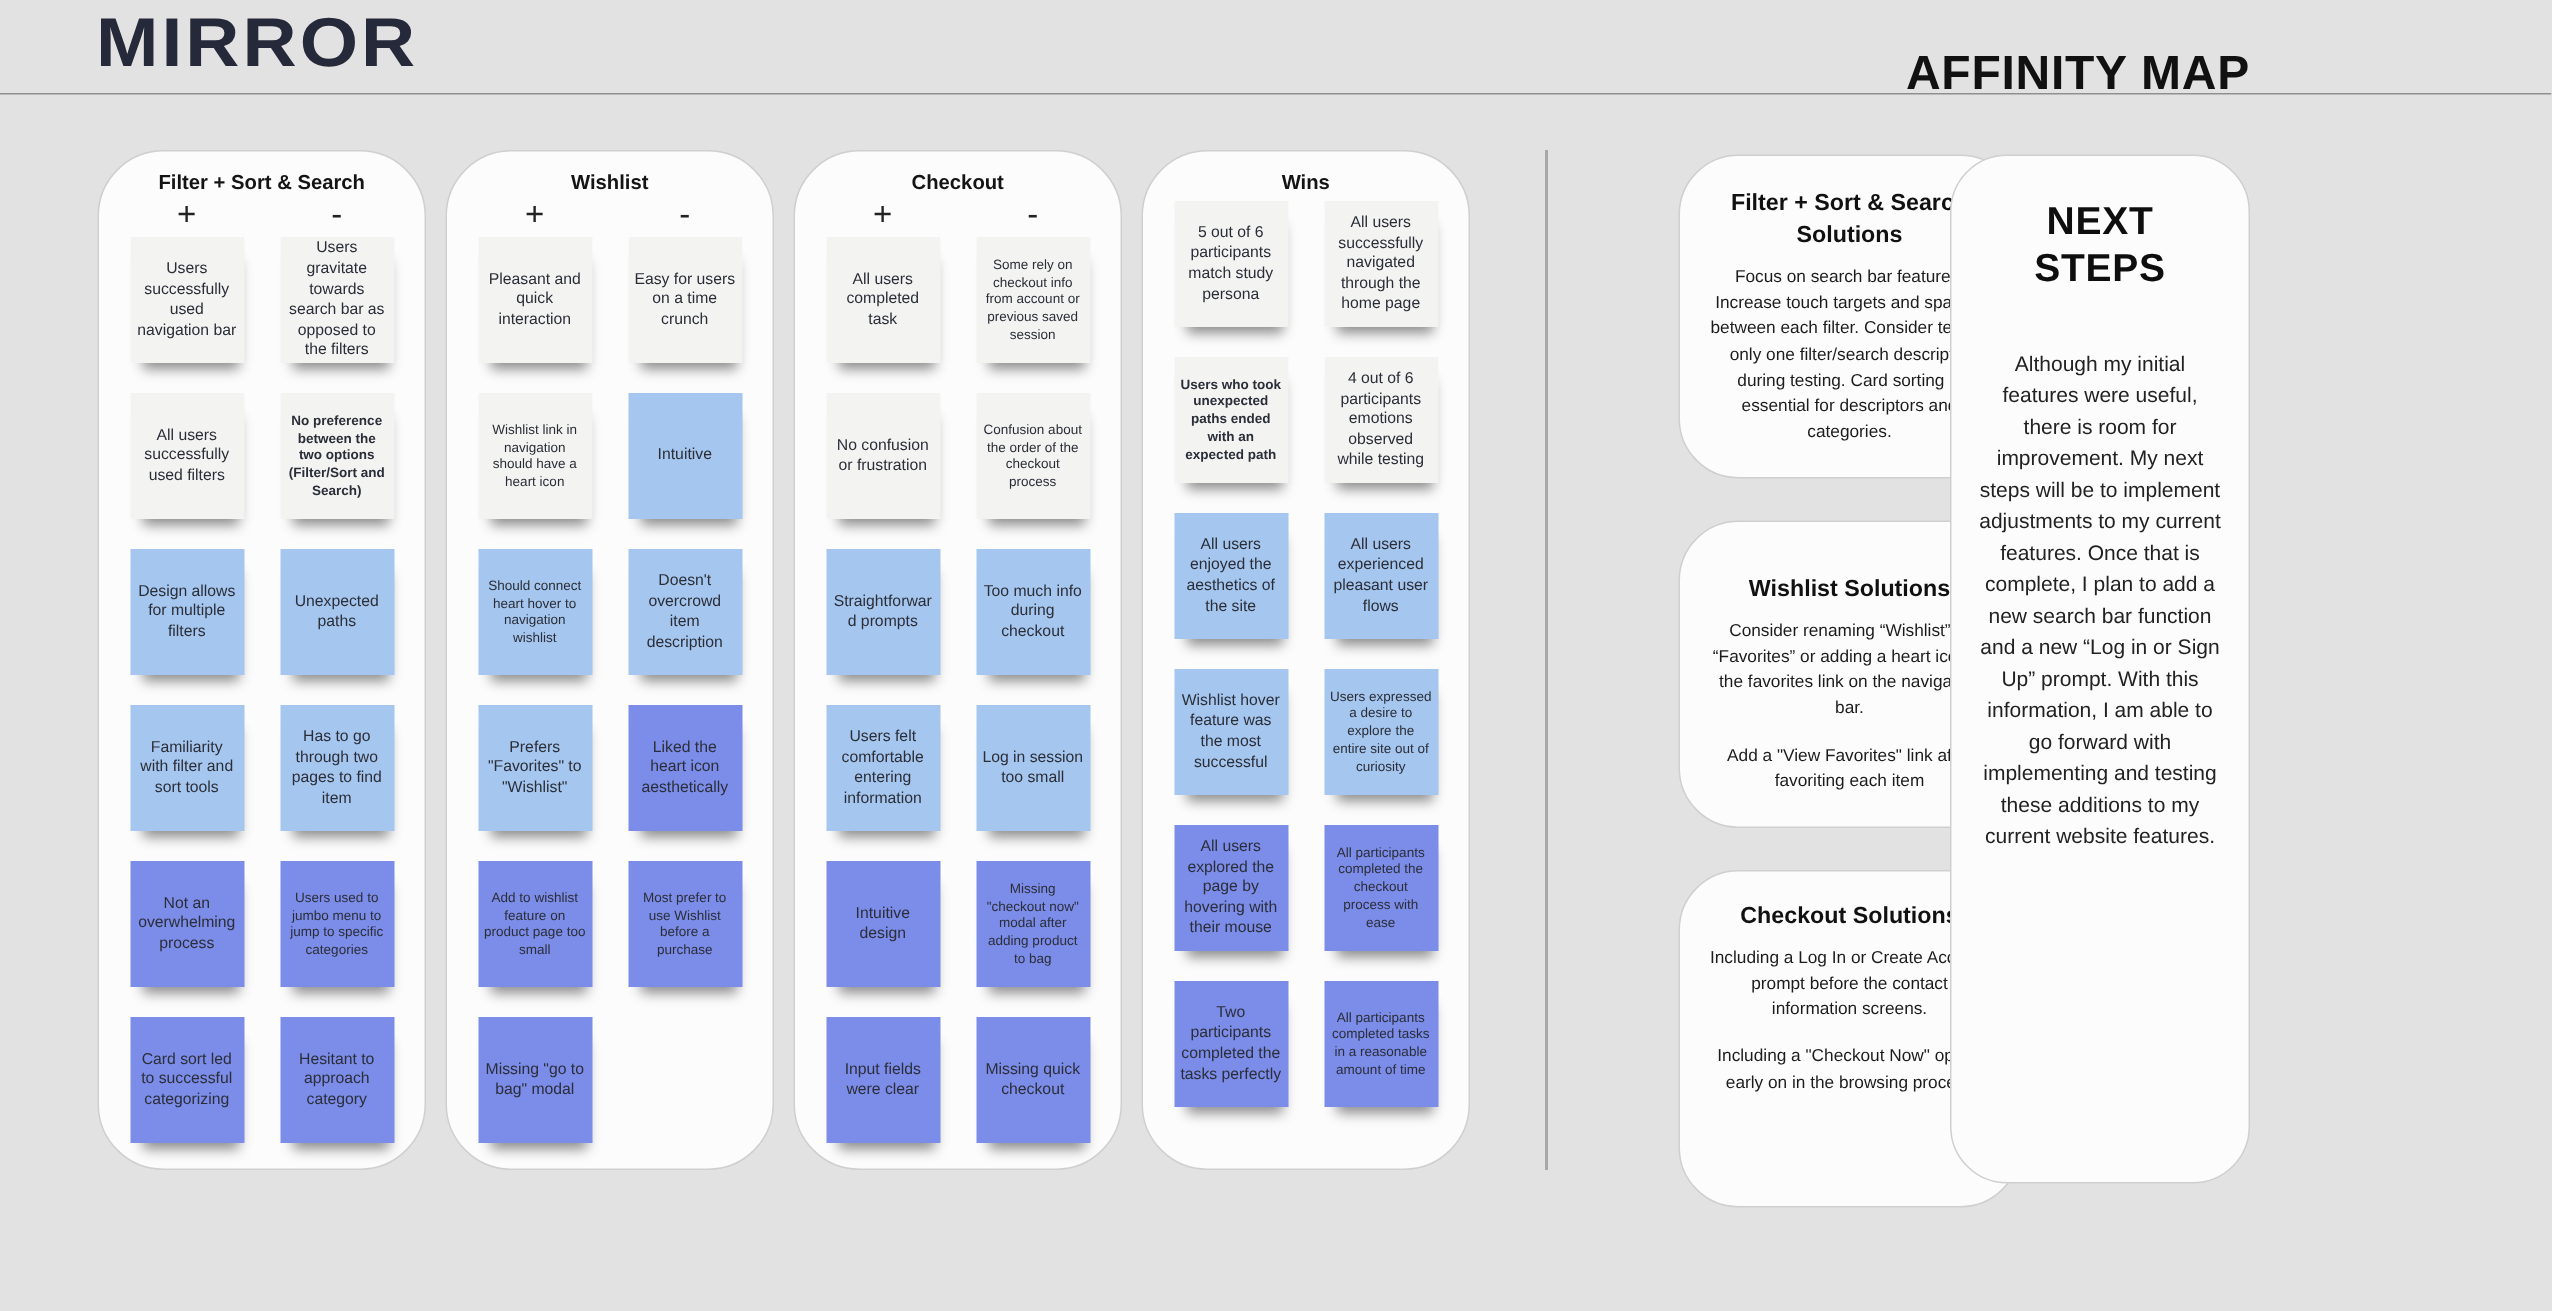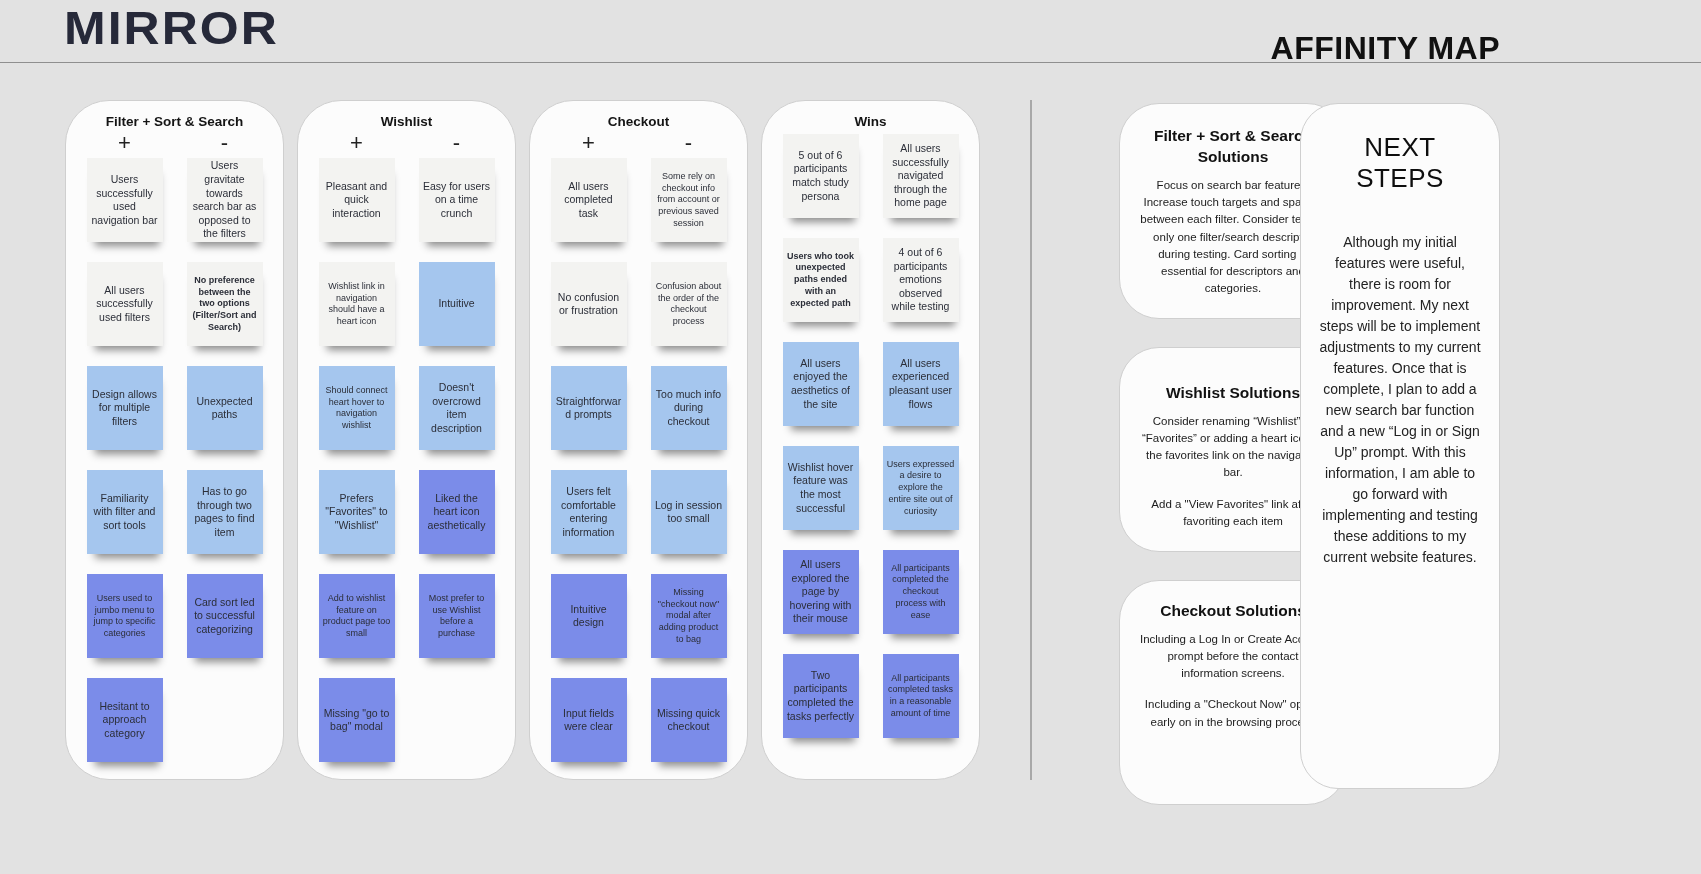--- a/index.html
+++ b/index.html
@@ -106,21 +106,21 @@
   .next-steps {
     position:absolute; left:1300px; top:103px;
     width:200px; height:686px;
     background:#fcfcfc;
     border:1px solid #cfcfcf;
     border-radius:38px;
     padding:28px 17px;
     text-align:center;
   }
   .next-steps h2 {
-    font-size:26px; font-weight:400; color:#0e0e0e;
+    font-size:26px; font-weight:700; color:#0e0e0e;
     letter-spacing:0.5px;
     margin-bottom:38px;
   }
   .next-steps p {
     font-size:14px; line-height:1.5; color:#222;
   }
 </style>
 </head>
 <body>
 
@@ -139,20 +139,21 @@
       </div>
       <div class="notes-grid">
         <div class="note note--light">Users successfully used navigation bar</div>
         <div class="note note--light">Users gravitate towards search bar as opposed to the filters</div>
         <div class="note note--light">All users successfully used filters</div>
         <div class="note note--light small bold">No preference between the two options (Filter/Sort and Search)</div>
         <div class="note note--blue">Design allows for multiple filters</div>
         <div class="note note--blue">Unexpected paths</div>
         <div class="note note--blue">Familiarity with filter and sort tools</div>
         <div class="note note--blue">Has to go through two pages to find item</div>
+        <div class="note note--purple">Not an overwhelming process</div>
         <div class="note note--purple small">Users used to jumbo menu to jump to specific categories</div>
         <div class="note note--purple">Card sort led to successful categorizing</div>
         <div class="note note--purple">Hesitant to approach category</div>
       </div>
     </section>
     <section class="panel">
       <h2 class="panel-title">Wishlist</h2>
       <div class="signs">
         <span class="sign">+</span>
         <span class="sign">-</span>

